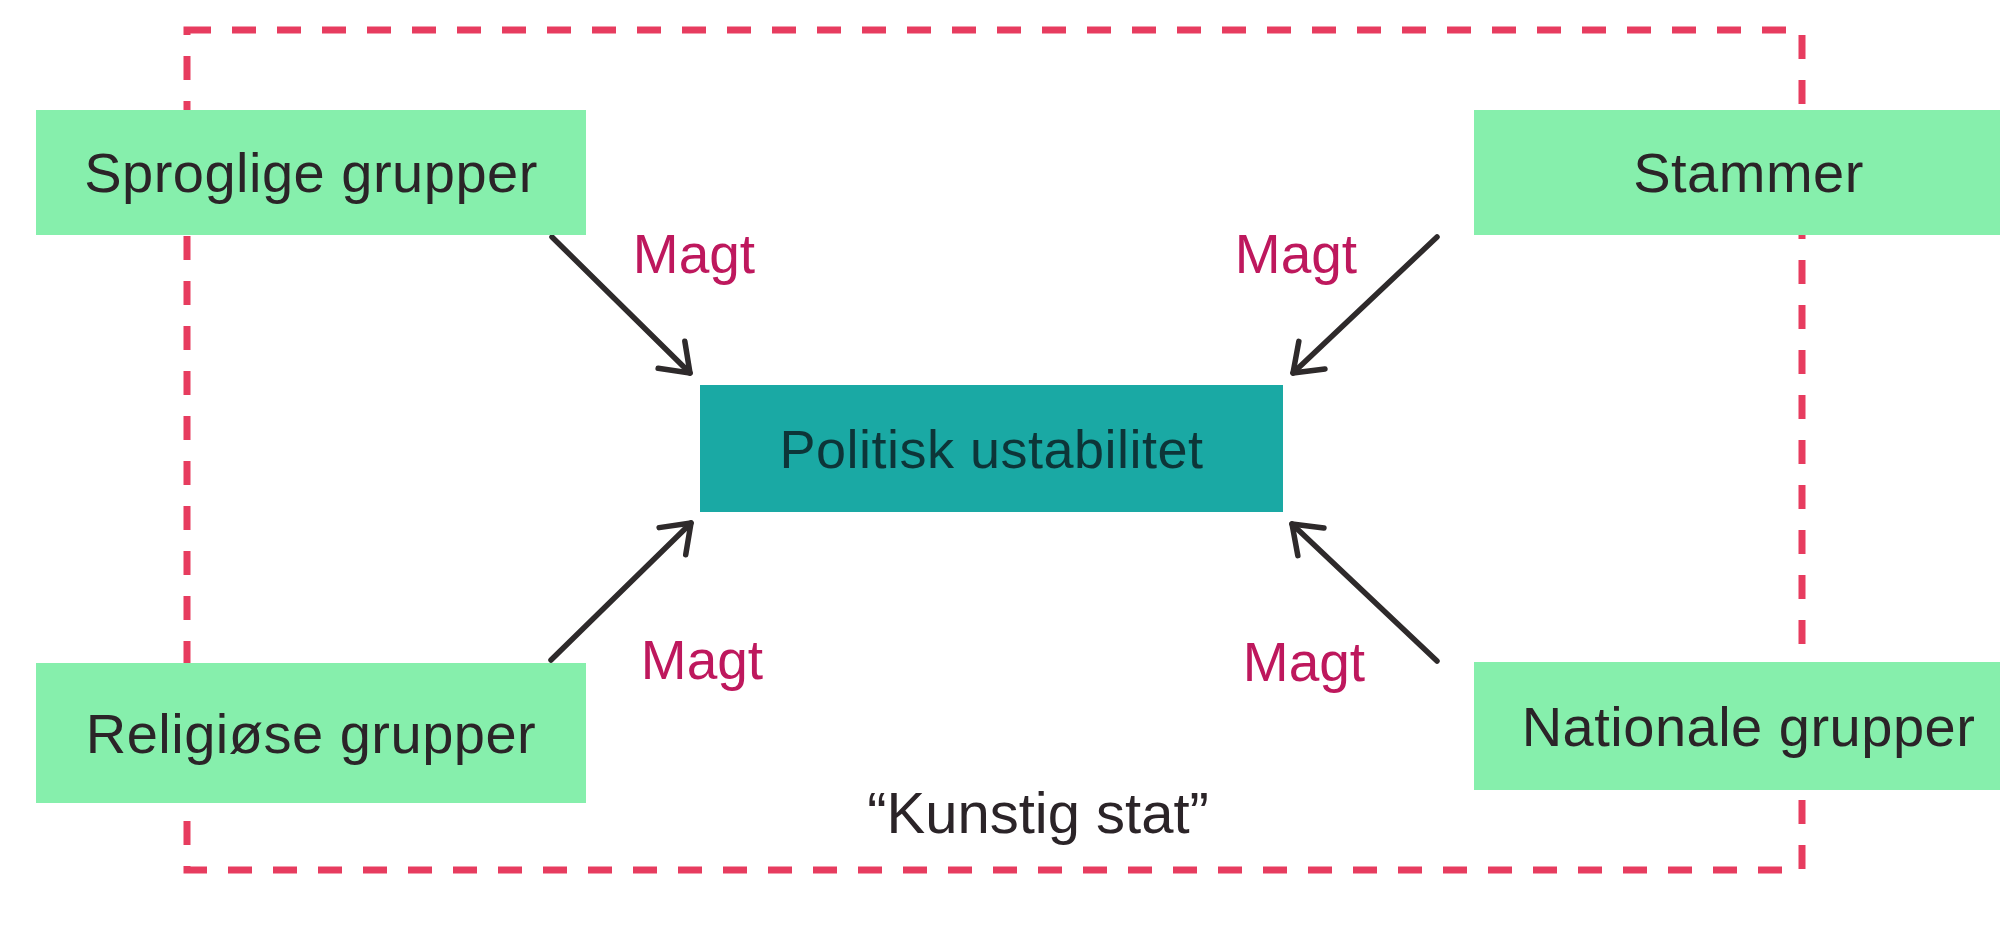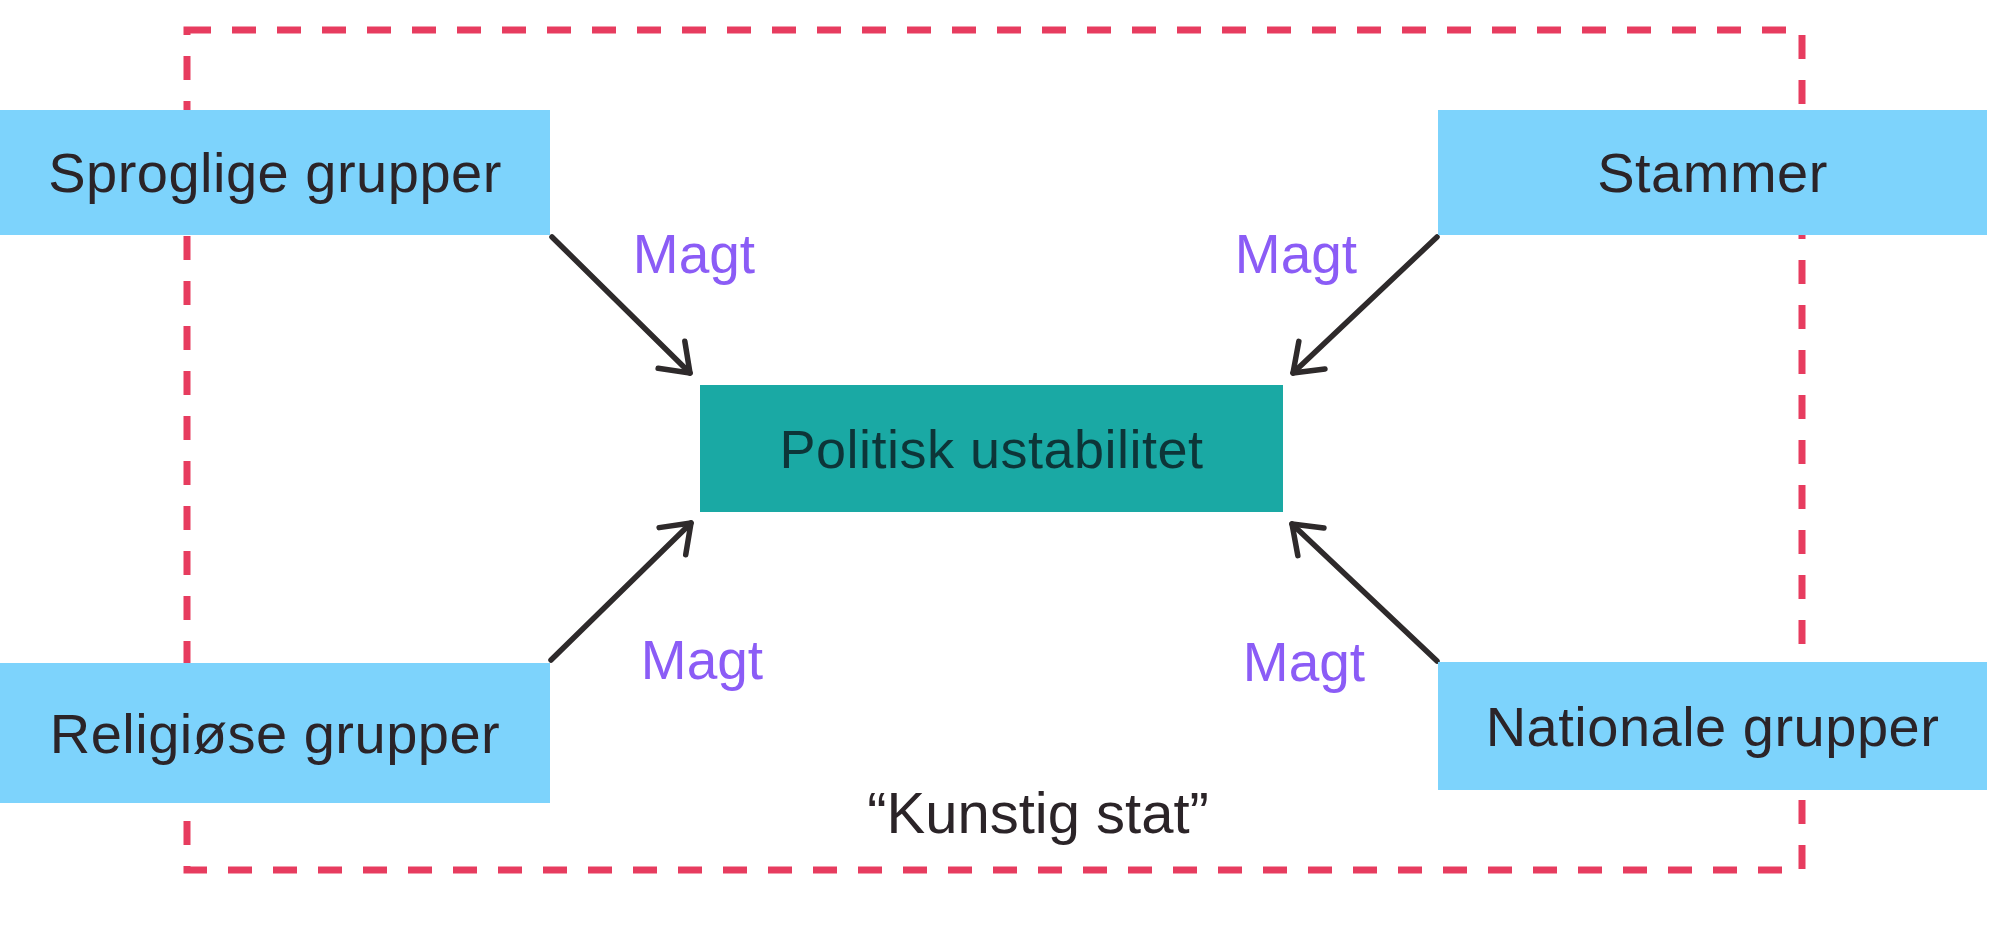--- a/index.html
+++ b/index.html
@@ -20,39 +20,40 @@
     position: absolute;
     display: flex;
     align-items: center;
     justify-content: center;
     font-size: 56px;
     font-weight: 500;
     letter-spacing: 0.5px;
     white-space: nowrap;
   }
   .node-pink {
-    background: #7dd3fc;
+    background: #86efac;
     color: #2b2428;
+    margin-left: 36px;
   }
   .node-teal {
     background: #1aa9a4;
     color: #0d3538;
   }
   #node-sproglige { left: 0px;    top: 110px; width: 550px; height: 125px; }
   #node-stammer   { left: 1438px; top: 110px; width: 549px; height: 125px; }
   #node-religiose { left: 0px;    top: 663px; width: 550px; height: 140px; }
   #node-nationale { left: 1438px; top: 662px; width: 549px; height: 128px; }
   #node-center    { left: 700px;  top: 385px; width: 583px; height: 127px; font-size: 54px; }
 
   .edge-label {
     position: absolute;
     transform: translate(-50%, -50%);
     font-size: 55px;
     font-weight: 500;
-    color: #8b5cf6;
+    color: #be185d;
     white-space: nowrap;
   }
   #edge-label-tl { left: 694px;  top: 254px; }
   #edge-label-tr { left: 1296px; top: 254px; }
   #edge-label-bl { left: 702px;  top: 660px; }
   #edge-label-br { left: 1304px; top: 662px; }
 
   .frame-label {
     position: absolute;
     left: 1010px; top: 812px;

